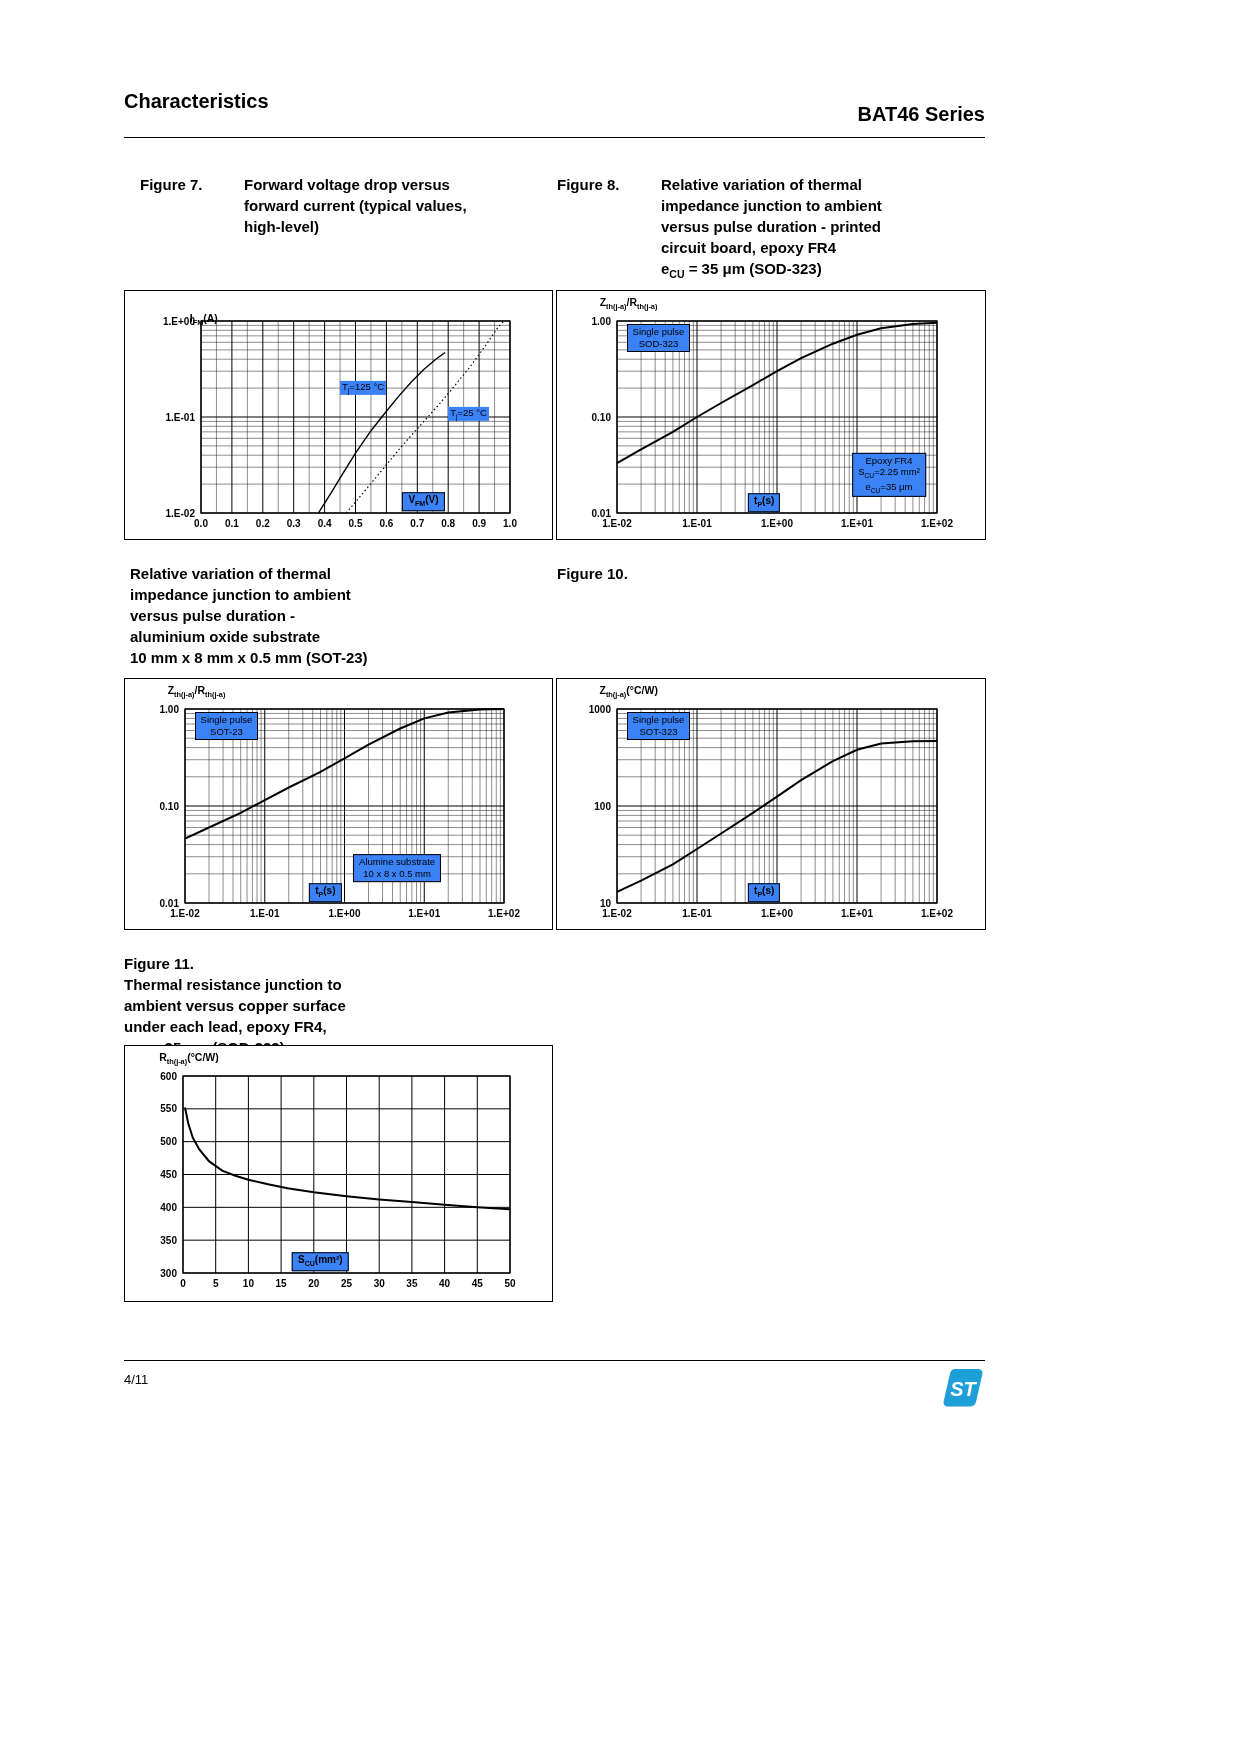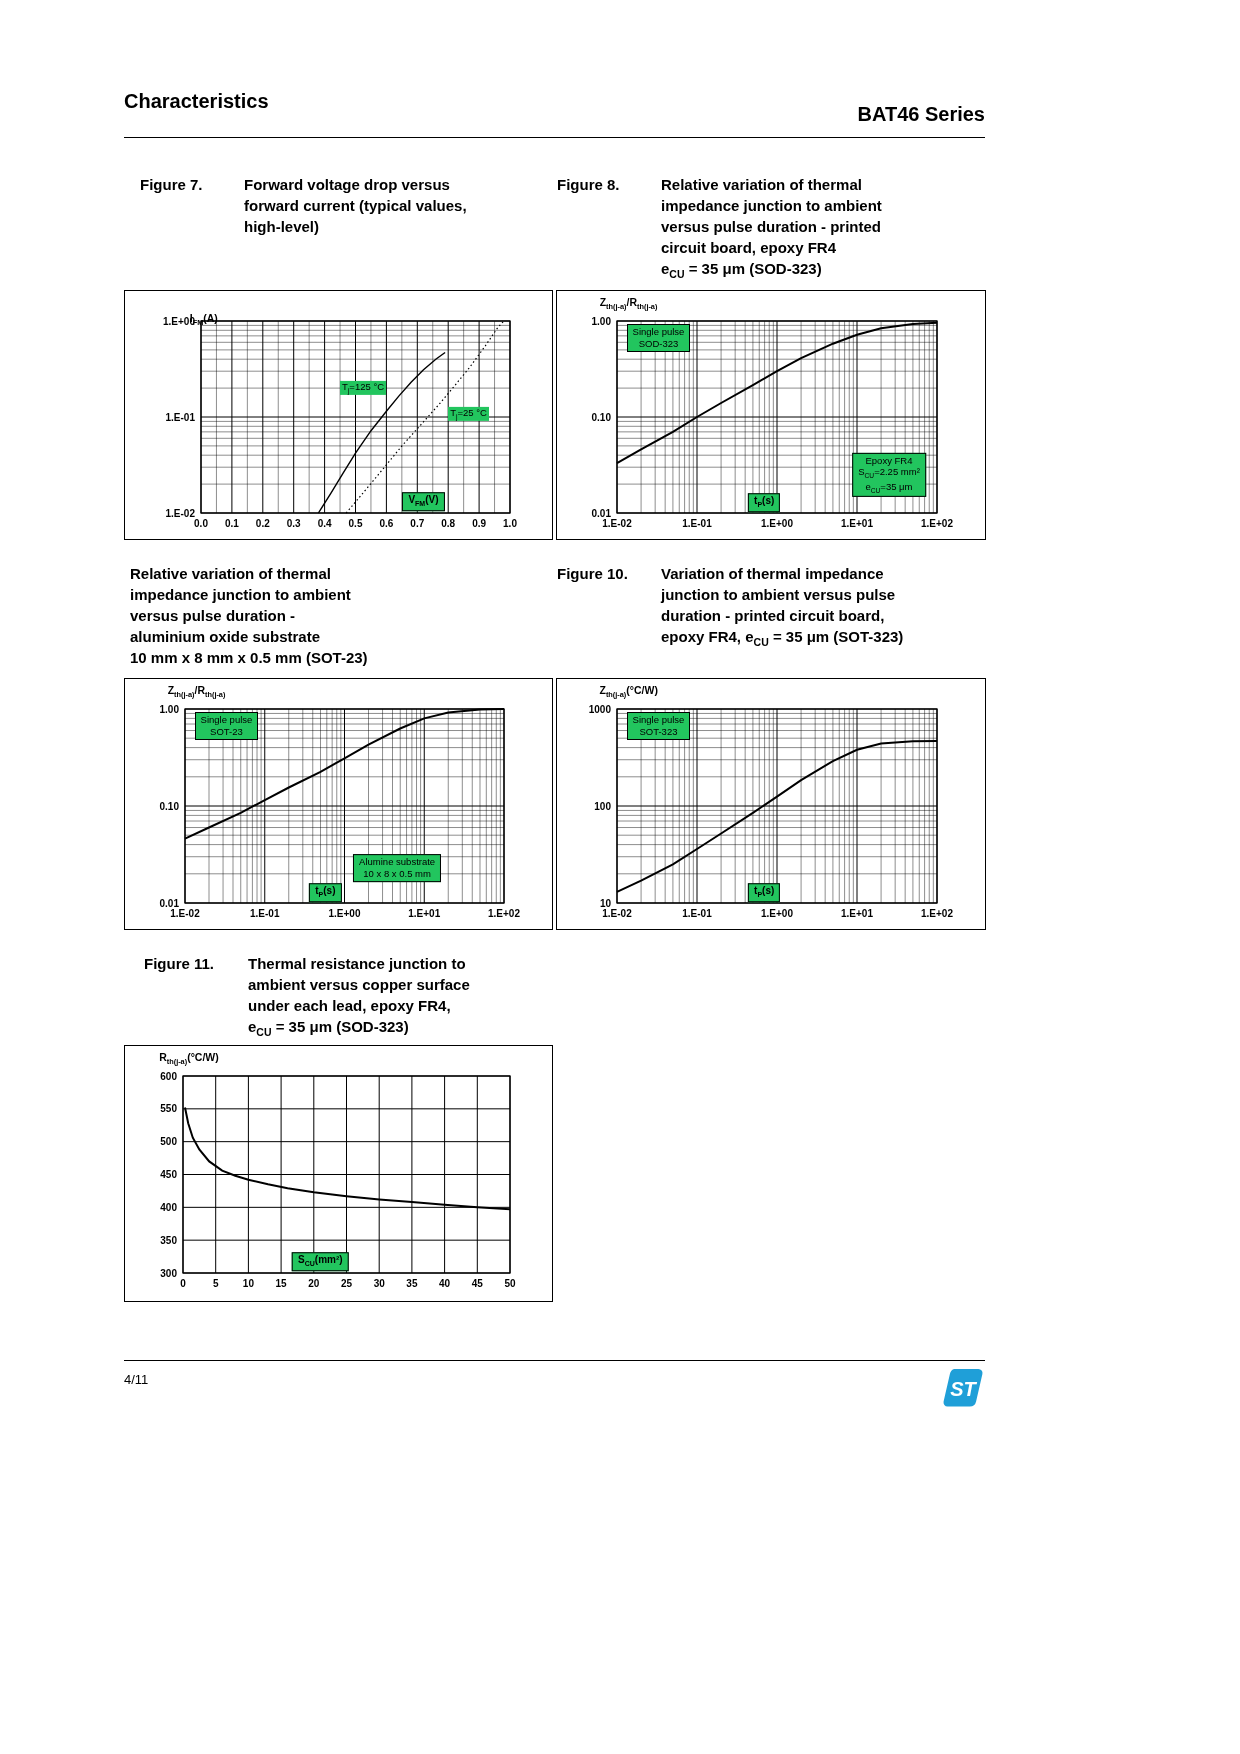--- a/index.html
+++ b/index.html
@@ -11,34 +11,34 @@
   .hdr-left  { position:absolute; left:124px; top:90px; font-size:20px; font-weight:bold; }
   .hdr-right { position:absolute; left:124px; top:103px; width:861px; text-align:right; font-size:20px; font-weight:bold; }
   .hdr-rule  { position:absolute; left:124px; top:137px; width:861px; height:1px; background:#000; }
 
   .figcap { position:absolute; display:flex; font-size:15px; font-weight:bold; line-height:21px; }
   .figcap .figlabel { flex:none; width:104px; }
   #cap7  { left:130px; top:174px;margin-left:10px; }
   #cap8  { left:557px; top:174px; }
   #cap9  { left:130px; top:563px; }
   #cap10 { left:557px; top:563px; }
-  #cap11 { left:144px; top:953px; }
+  #cap11 { left:124px; top:953px;flex-direction:column; }
   .figcap sub { font-size:70%; }
 
   .chart { position:absolute; border:1px solid #000; background:#fff; }
   #chart7  { left:124px; top:290px;  width:429px; height:250px; }
   #chart8  { left:556px; top:290px;  width:430px; height:250px; }
   #chart9  { left:124px; top:678px;  width:429px; height:252px; }
   #chart10 { left:556px; top:678px;  width:430px; height:252px; }
   #chart11 { left:124px; top:1045px; width:429px; height:257px; }
   .chart svg { position:absolute; left:0; top:0; }
   .chart text { font-family:"Liberation Sans", sans-serif; font-size:10px; font-weight:bold; fill:#000; }
 
   .ann { position:absolute; font-size:9.5px; line-height:1.25; text-align:center;
-         background:#22c55e; padding:0 2px; white-space:nowrap; }
+         background:#3b82f6; padding:0 2px; white-space:nowrap; }
   .ann.boxed { border:1px solid #000; padding:1px 5px; }
   .ann.title { background:transparent; font-weight:bold; font-size:10.5px; padding:0; }
   .ann.xlab  { font-weight:bold; font-size:10px; }
   .ann sub { font-size:70%; }
 
   .ftr-rule { position:absolute; left:124px; top:1360px; width:861px; height:1px; background:#000; }
   .pagenum  { position:absolute; left:124px; top:1372px; font-size:13px; }
   .logo     { position:absolute; left:941px; top:1366px; width:44px; height:44px; }
 </style>
 </head>
@@ -72,26 +72,20 @@
     <span class="figtext">
         <div>Relative variation of thermal</div>
         <div>impedance junction to ambient</div>
         <div>versus pulse duration -</div>
         <div>aluminium oxide substrate</div>
         <div>10 mm x 8 mm x 0.5 mm (SOT-23)</div>
       </span>
   </div>
   <div class="figcap" id="cap10">
     <span class="figlabel">Figure 10.</span>
-    <span class="figtext">
-        <div>Variation of thermal impedance</div>
-        <div>junction to ambient versus pulse</div>
-        <div>duration - printed circuit board,</div>
-        <div>epoxy FR4, e<sub>CU</sub> = 35 μm (SOT-323)</div>
-      </span>
   </div>
   <div class="figcap" id="cap11">
     <span class="figlabel">Figure 11.</span>
     <span class="figtext">
         <div>Thermal resistance junction to</div>
         <div>ambient versus copper surface</div>
         <div>under each lead, epoxy FR4,</div>
         <div>e<sub>CU</sub> = 35 μm (SOD-323)</div>
       </span>
   </div>

